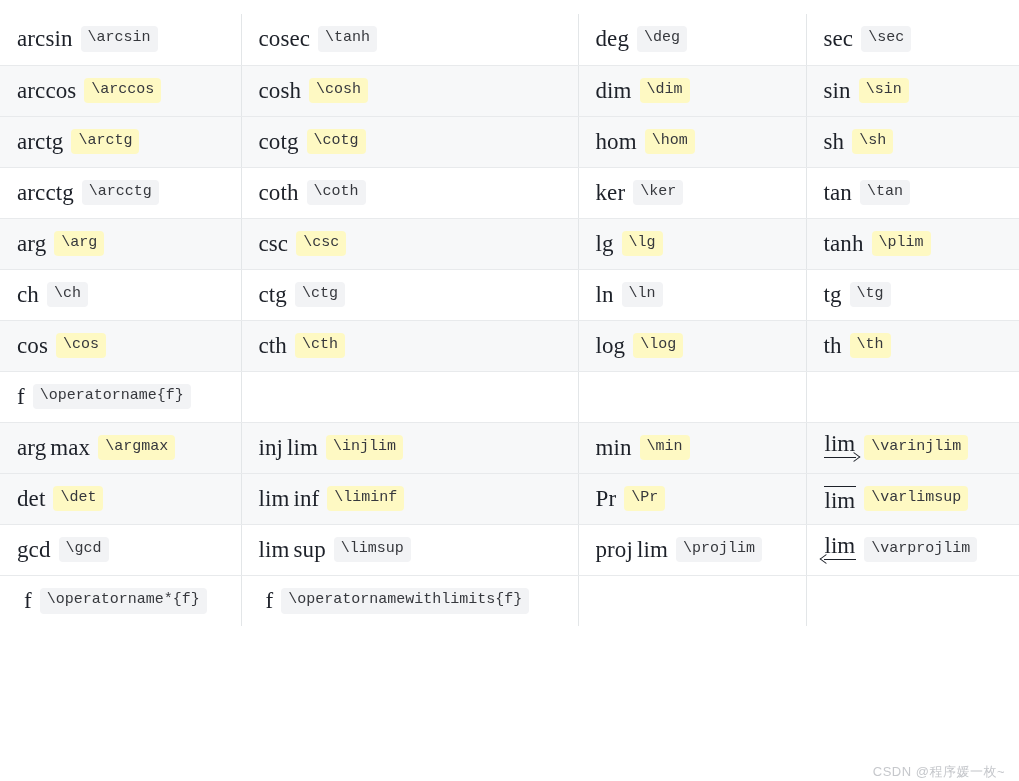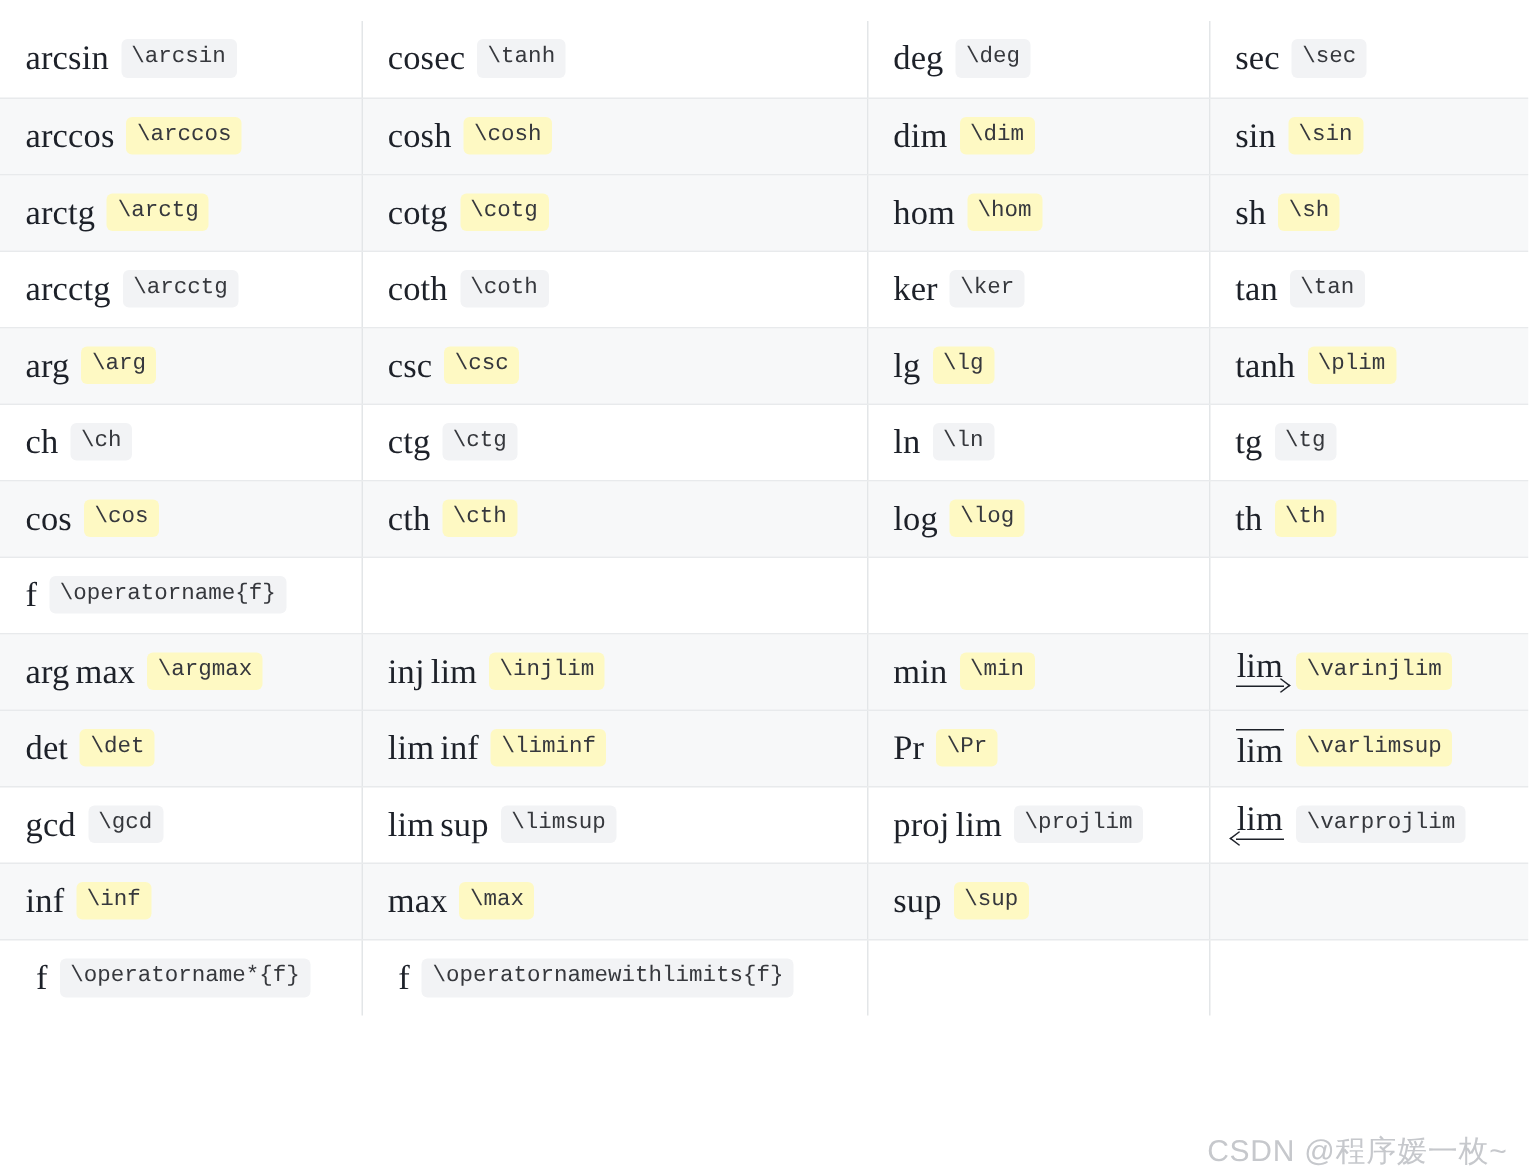--- a/index.html
+++ b/index.html
@@ -151,21 +151,21 @@
   tr.alt .cmd {
     background: #fef9c3;
   }
 
   
   .watermark {
     position: absolute;
     right: 14px;
     bottom: 14px;
     font-family: "Liberation Sans", "DejaVu Sans", sans-serif;
-    font-size: 20px;
+    font-size: 13px;
     color: #c6c8cc;
     letter-spacing: 0.5px;
     white-space: nowrap;
     pointer-events: none;
     user-select: none;
   }
 </style>
 </head>
 <body>
 
@@ -238,26 +238,20 @@
           <td><span class="op">lim<span class="gap"></span>inf</span><code class="cmd">\liminf</code></td>
           <td><span class="op">Pr</span><code class="cmd">\Pr</code></td>
           <td class="last-col"><span class="op-dec"><span class="bar-over"></span><span class="lim-word">lim</span></span><code class="cmd">\varlimsup</code></td>
         </tr>
         <tr>
           <td><span class="op">gcd</span><code class="cmd">\gcd</code></td>
           <td><span class="op">lim<span class="gap"></span>sup</span><code class="cmd">\limsup</code></td>
           <td><span class="op">proj<span class="gap"></span>lim</span><code class="cmd">\projlim</code></td>
           <td class="last-col"><span class="op-dec"><span class="lim-word">lim</span><span class="arrow left"></span></span><code class="cmd">\varprojlim</code></td>
         </tr>
-        <tr class="alt">
-          <td><span class="op">inf</span><code class="cmd">\inf</code></td>
-          <td><span class="op">max</span><code class="cmd">\max</code></td>
-          <td><span class="op">sup</span><code class="cmd">\sup</code></td>
-          <td class="last-col"></td>
-        </tr>
         <tr class=" last-row">
           <td><span class="op">f</span><code class="cmd">\operatorname*{f}</code></td>
           <td><span class="op">f</span><code class="cmd">\operatornamewithlimits{f}</code></td>
           <td></td>
           <td class="last-col"></td>
         </tr>
       </tbody>
   </table>
 
   <div class="watermark">CSDN @程序媛一枚~</div>

